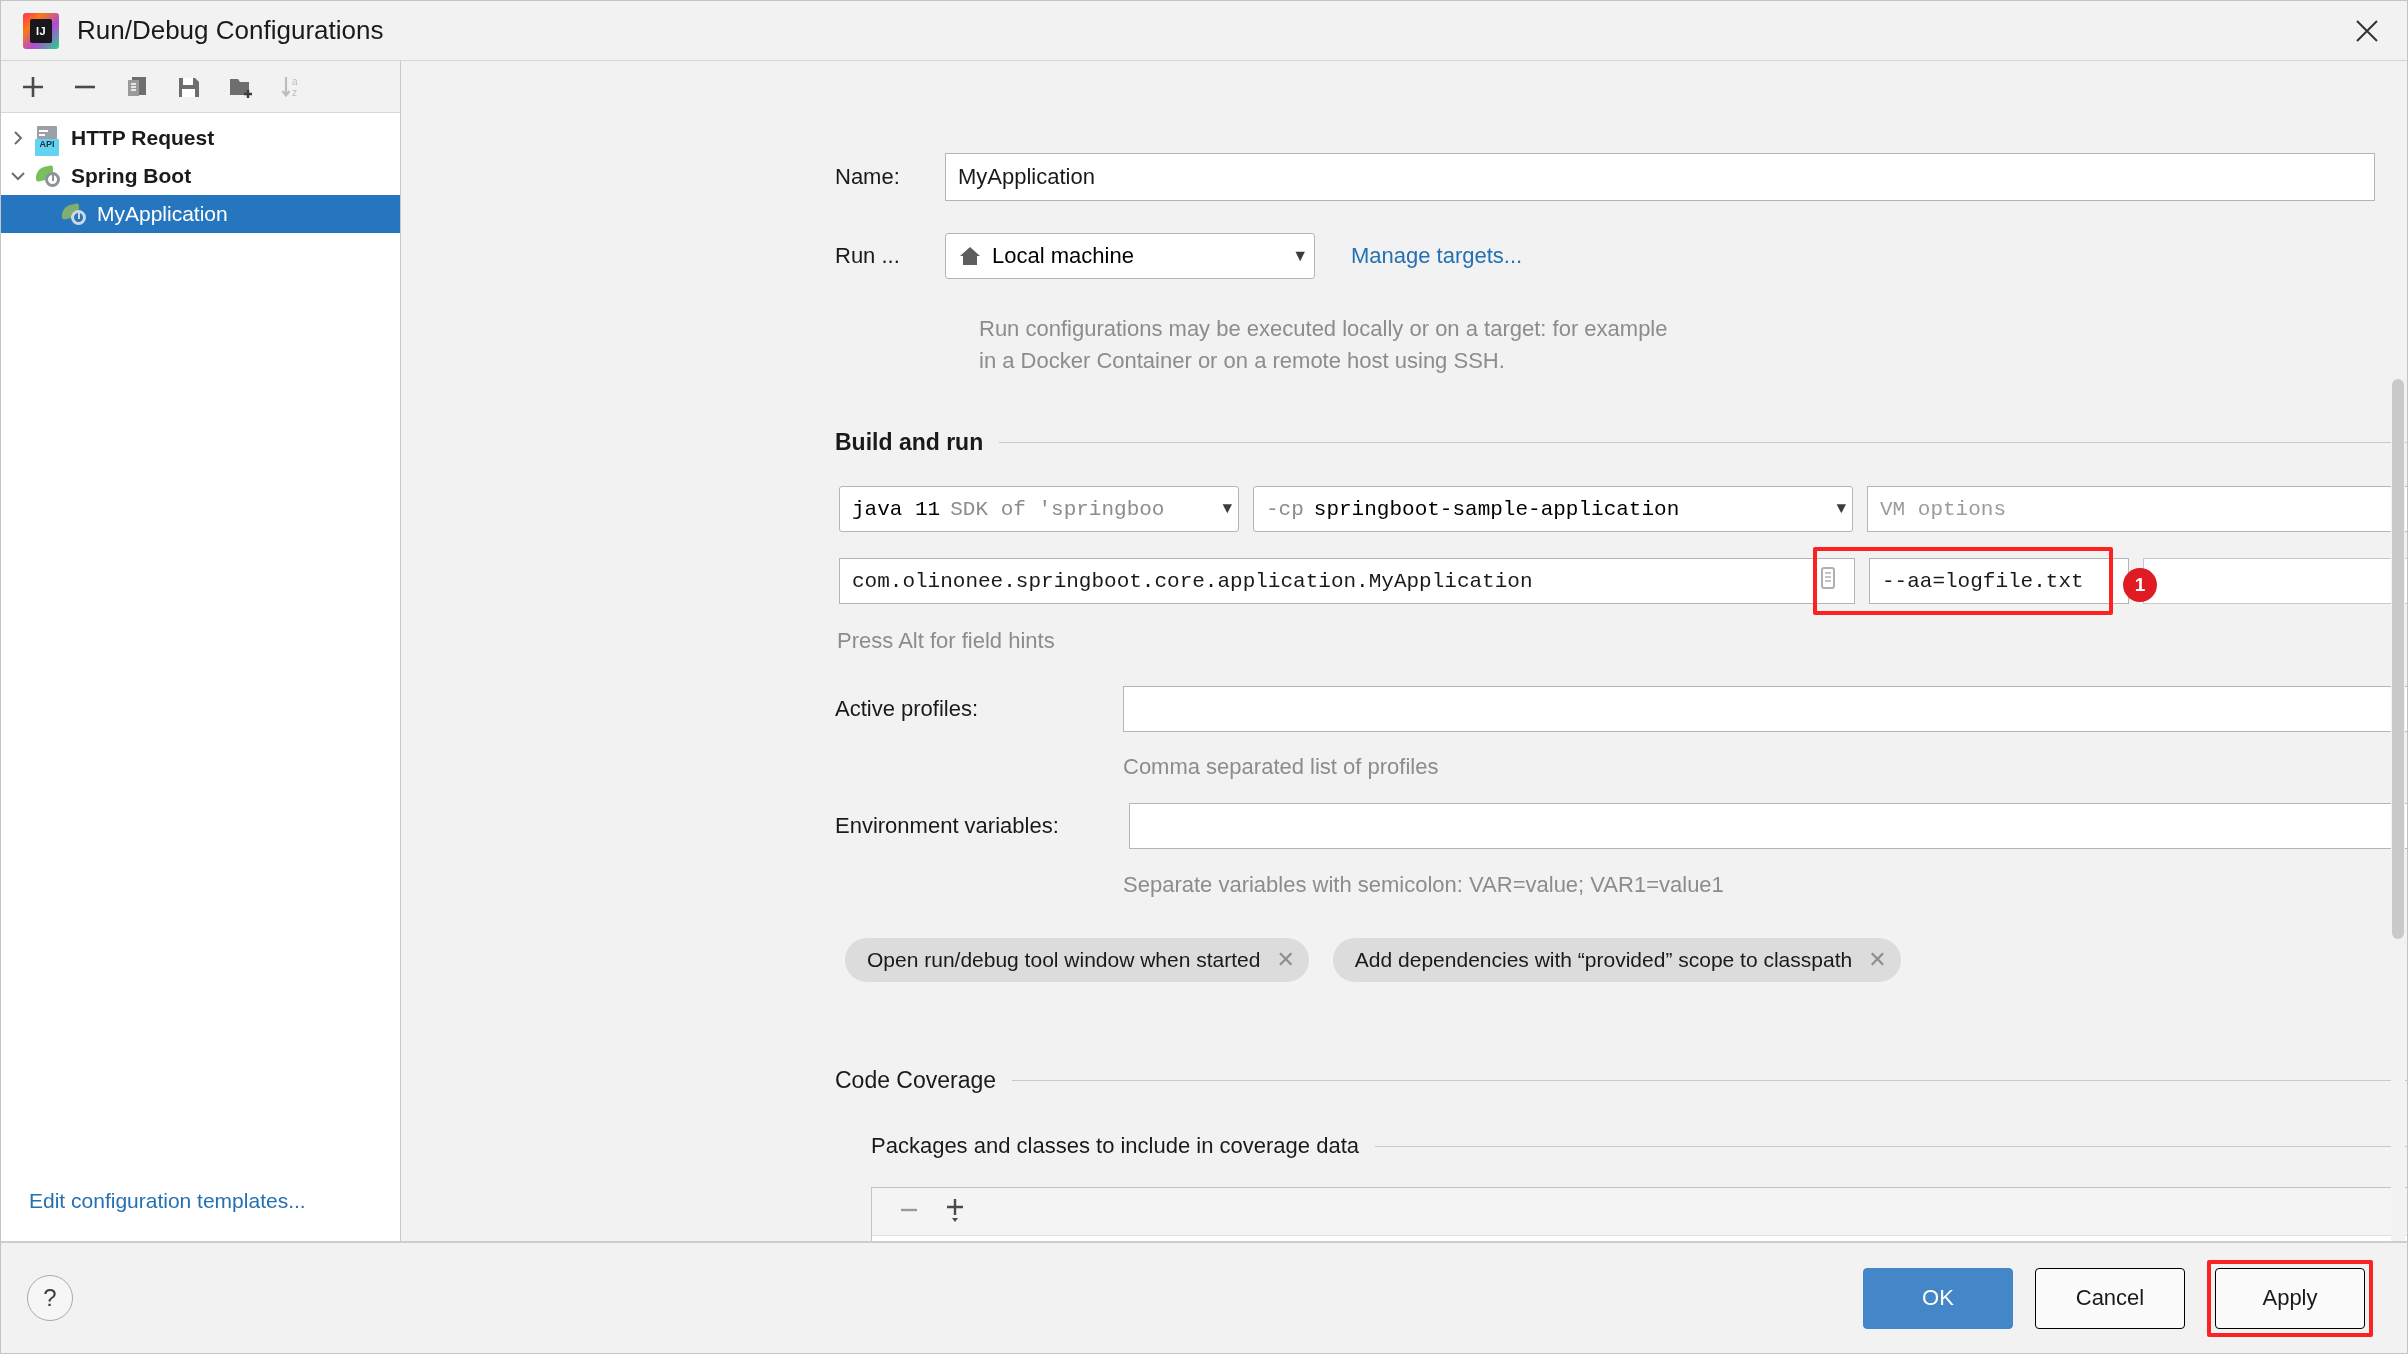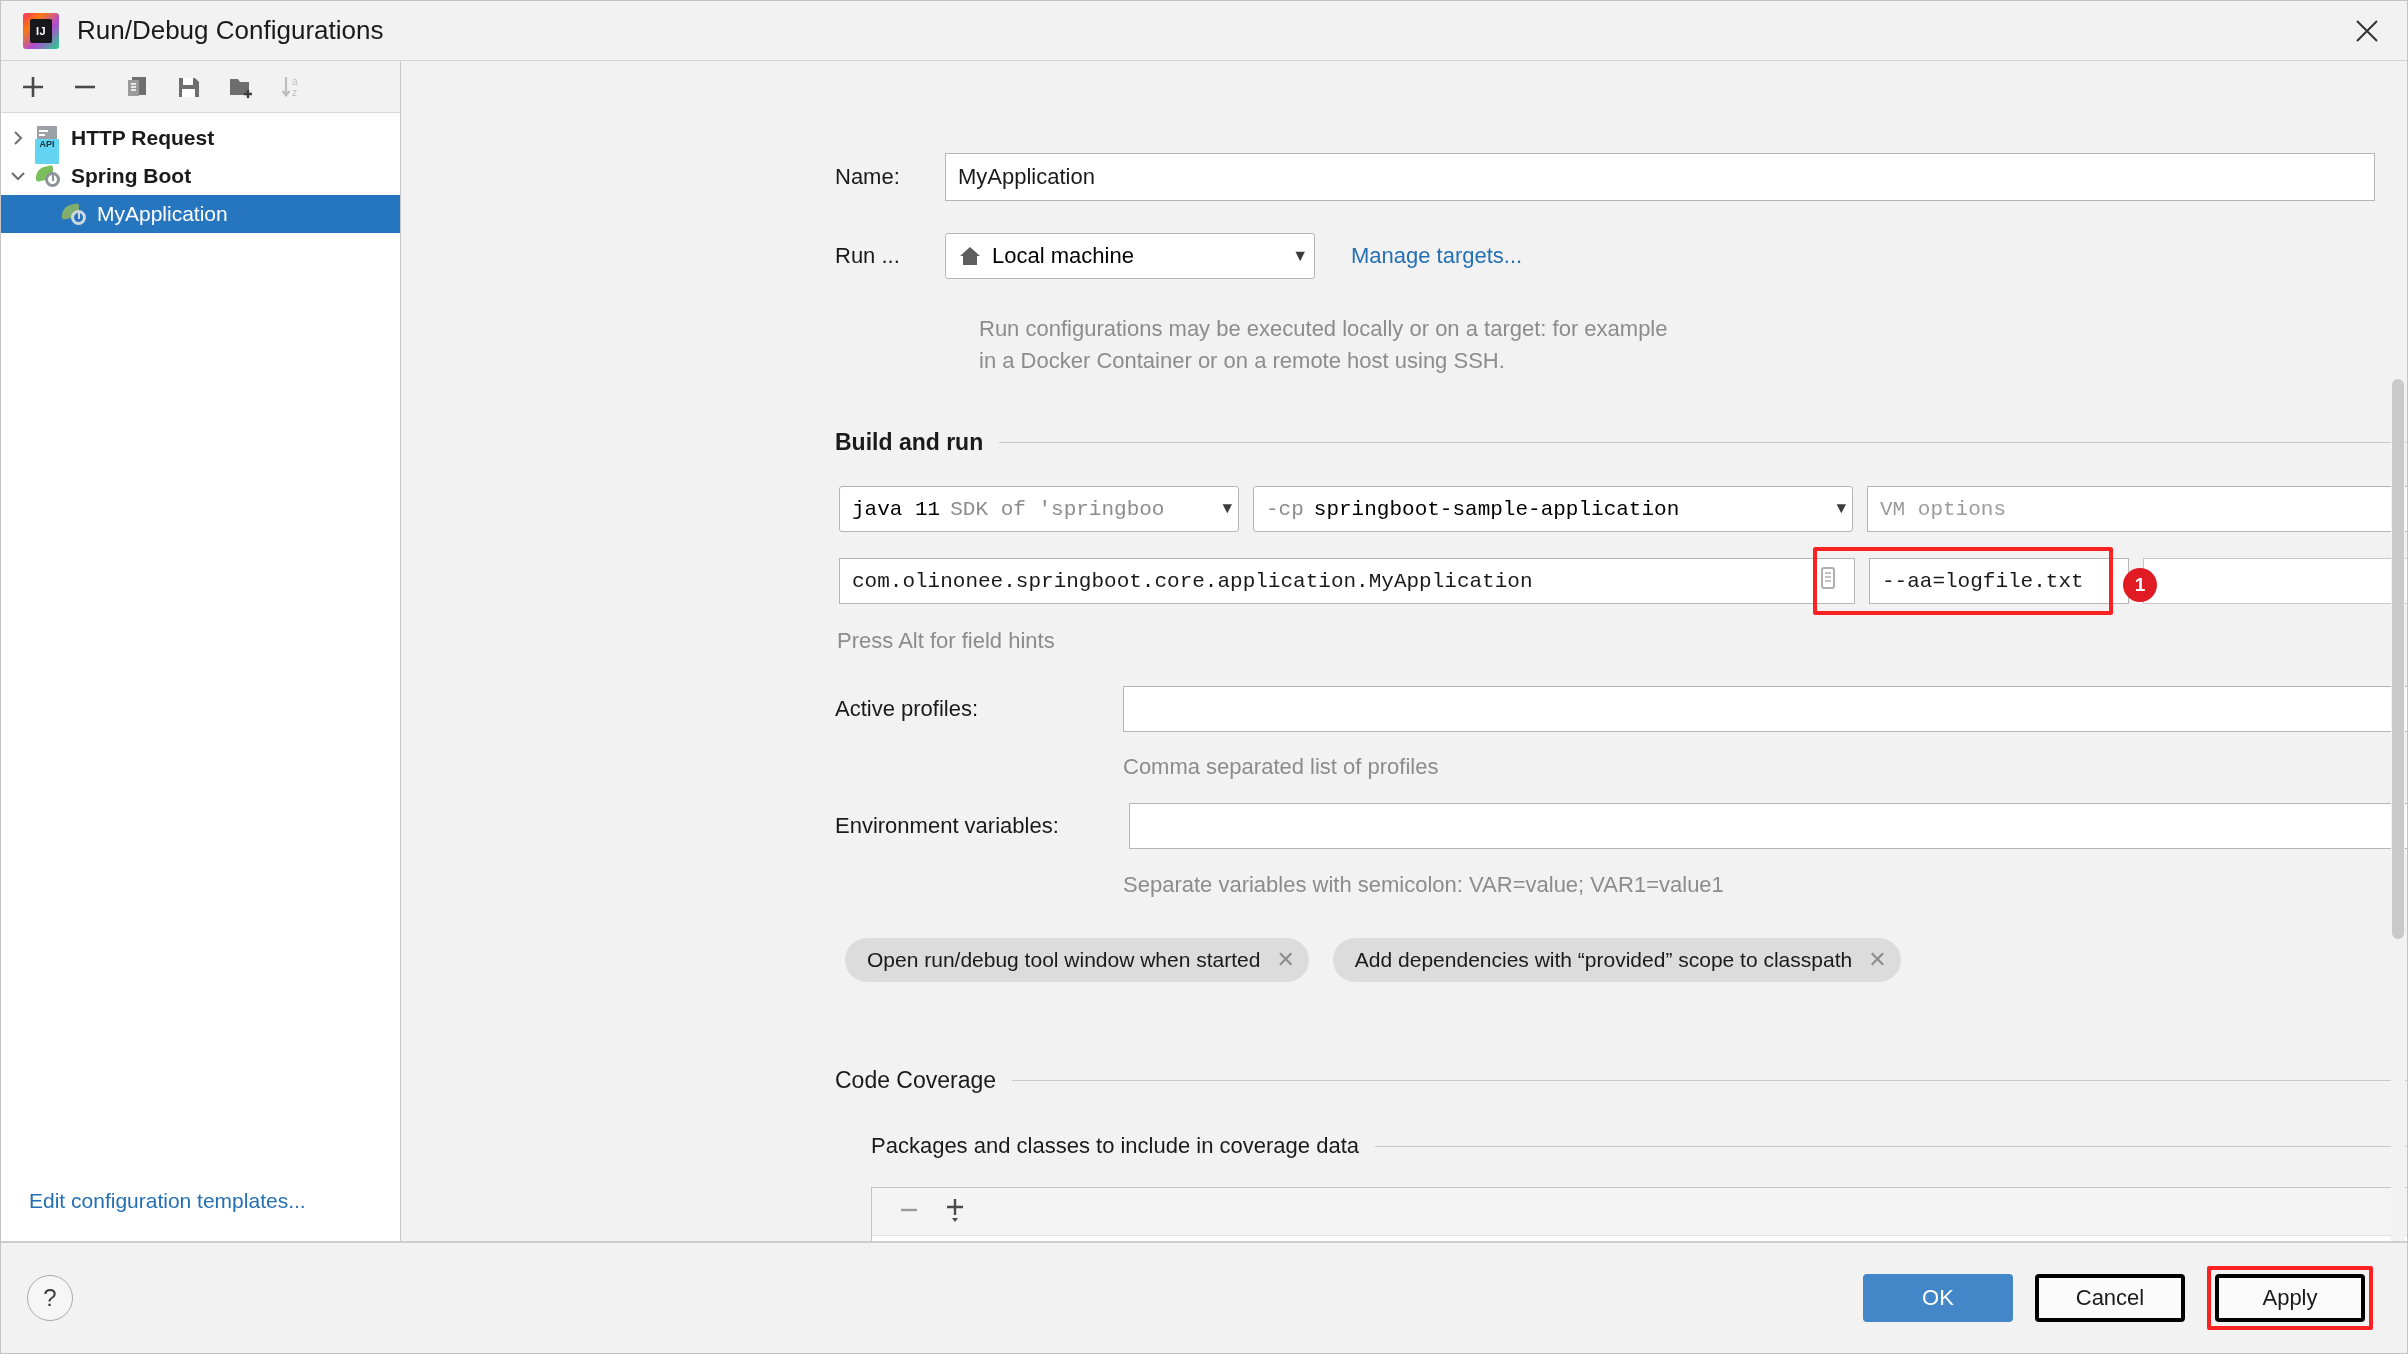--- a/index.html
+++ b/index.html
@@ -86,21 +86,21 @@
   .tree-row.selected { background: #2675bf; }
   .tree-row.selected .label { color: #fff; }
   .tree-row.dim .label { color: #7a7a7a; }
 
   
   .icon-api { width: 26px; height: 24px; position: relative; }
   .icon-api .sheet { position: absolute; left: 2px; top: 0; width: 20px; height: 17px; background: #9aa0a6; border-radius: 1px;}
   .icon-api .line { position:absolute; left:4px; top:4px; width:9px; height:2px; background:#fff;}
   .icon-api .line2 { position:absolute; left:4px; top:8px; width:6px; height:2px; background:#fff;}
   .icon-api .badge {
-    position: absolute; left: 0; top: 13px; width: 24px; height: 25px; background: #62d3f0;
+    position: absolute; left: 0; top: 13px; width: 24px; height: 17px; background: #62d3f0;
     color: #18333c; font-size: 9px; font-weight: bold; line-height: 11px; text-align: center;
     font-family: "Liberation Sans", sans-serif; border-radius: 1px;
   }
   .icon-spring { width: 28px; height: 24px; position: relative; }
   .icon-spring .leaf {
     position: absolute; left: 0; top: 3px; width: 19px; height: 13px; background: #79bf5c;
     border-radius: 12px 2px 12px 2px; transform: rotate(-12deg);
   }
   .icon-spring .gear {
     position: absolute; left: 10px; top: 8px; width: 15px; height: 15px;
@@ -180,21 +180,21 @@
     height: 112px; min-height: 112px; background: #f2f2f2;
     border-top: 2px solid #cdcdcd; display: flex; align-items: center;
     padding: 0 34px 0 26px; position: relative;
   }
   .help-btn {
     width: 46px; height: 46px; border-radius: 50%; border: 1px solid #a9a9a9;
     background: #f6f6f6; color: #3c3c3c; font-size: 24px;
     display: flex; align-items: center; justify-content: center; cursor: pointer;
   }
   .btn {
-    height: 48px; min-width: 150px; border-radius: 4px; border: 4px solid #000000;
+    height: 61px; min-width: 150px; border-radius: 4px; border: 1px solid #000000;
     background: #fbfbfb; color: #1a1a1a; font-size: 22px;
     display: flex; align-items: center; justify-content: center; cursor: pointer;
   }
   .btn.primary { background: #4487c8; border-color: #4487c8; color: #fff; }
 
   .scrollbar {
     position: absolute; right: 2px; top: 0; width: 14px; height: 100%;
     background: #f2f2f2;
   }
   .scrollbar .thumb {

